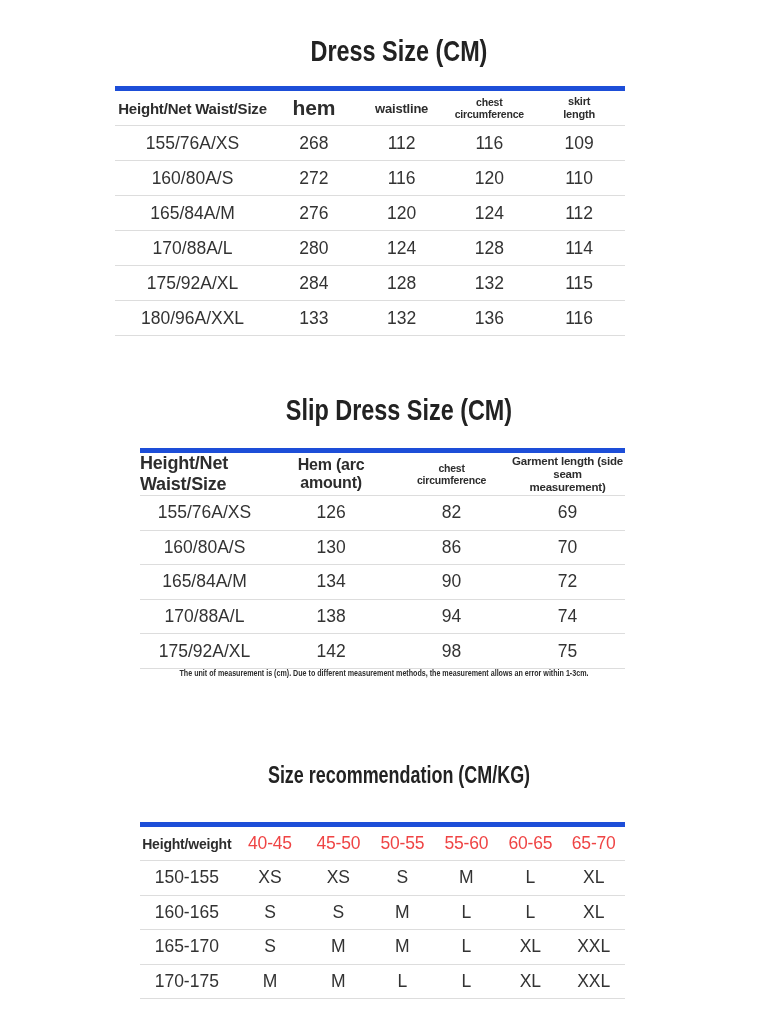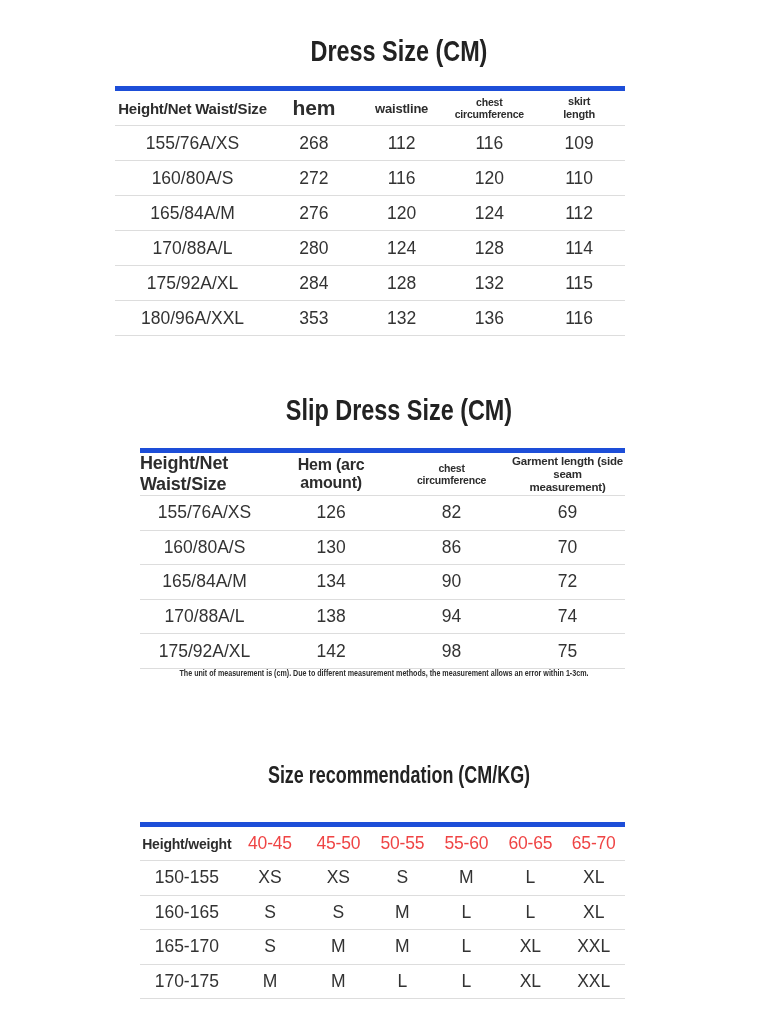--- a/index.html
+++ b/index.html
@@ -152,21 +152,21 @@
       </tr>
       <tr>
         <td>175/92A/XL</td>
         <td>284</td>
         <td>128</td>
         <td>132</td>
         <td>115</td>
       </tr>
       <tr>
         <td>180/96A/XXL</td>
-        <td>353</td>
+        <td>133</td>
         <td>132</td>
         <td>136</td>
         <td>116</td>
       </tr>
     </tbody>
 </table>
 
 <h2 id="title-2" class="title">Slip Dress Size (CM)</h2>
 
 <table id="table-2">

